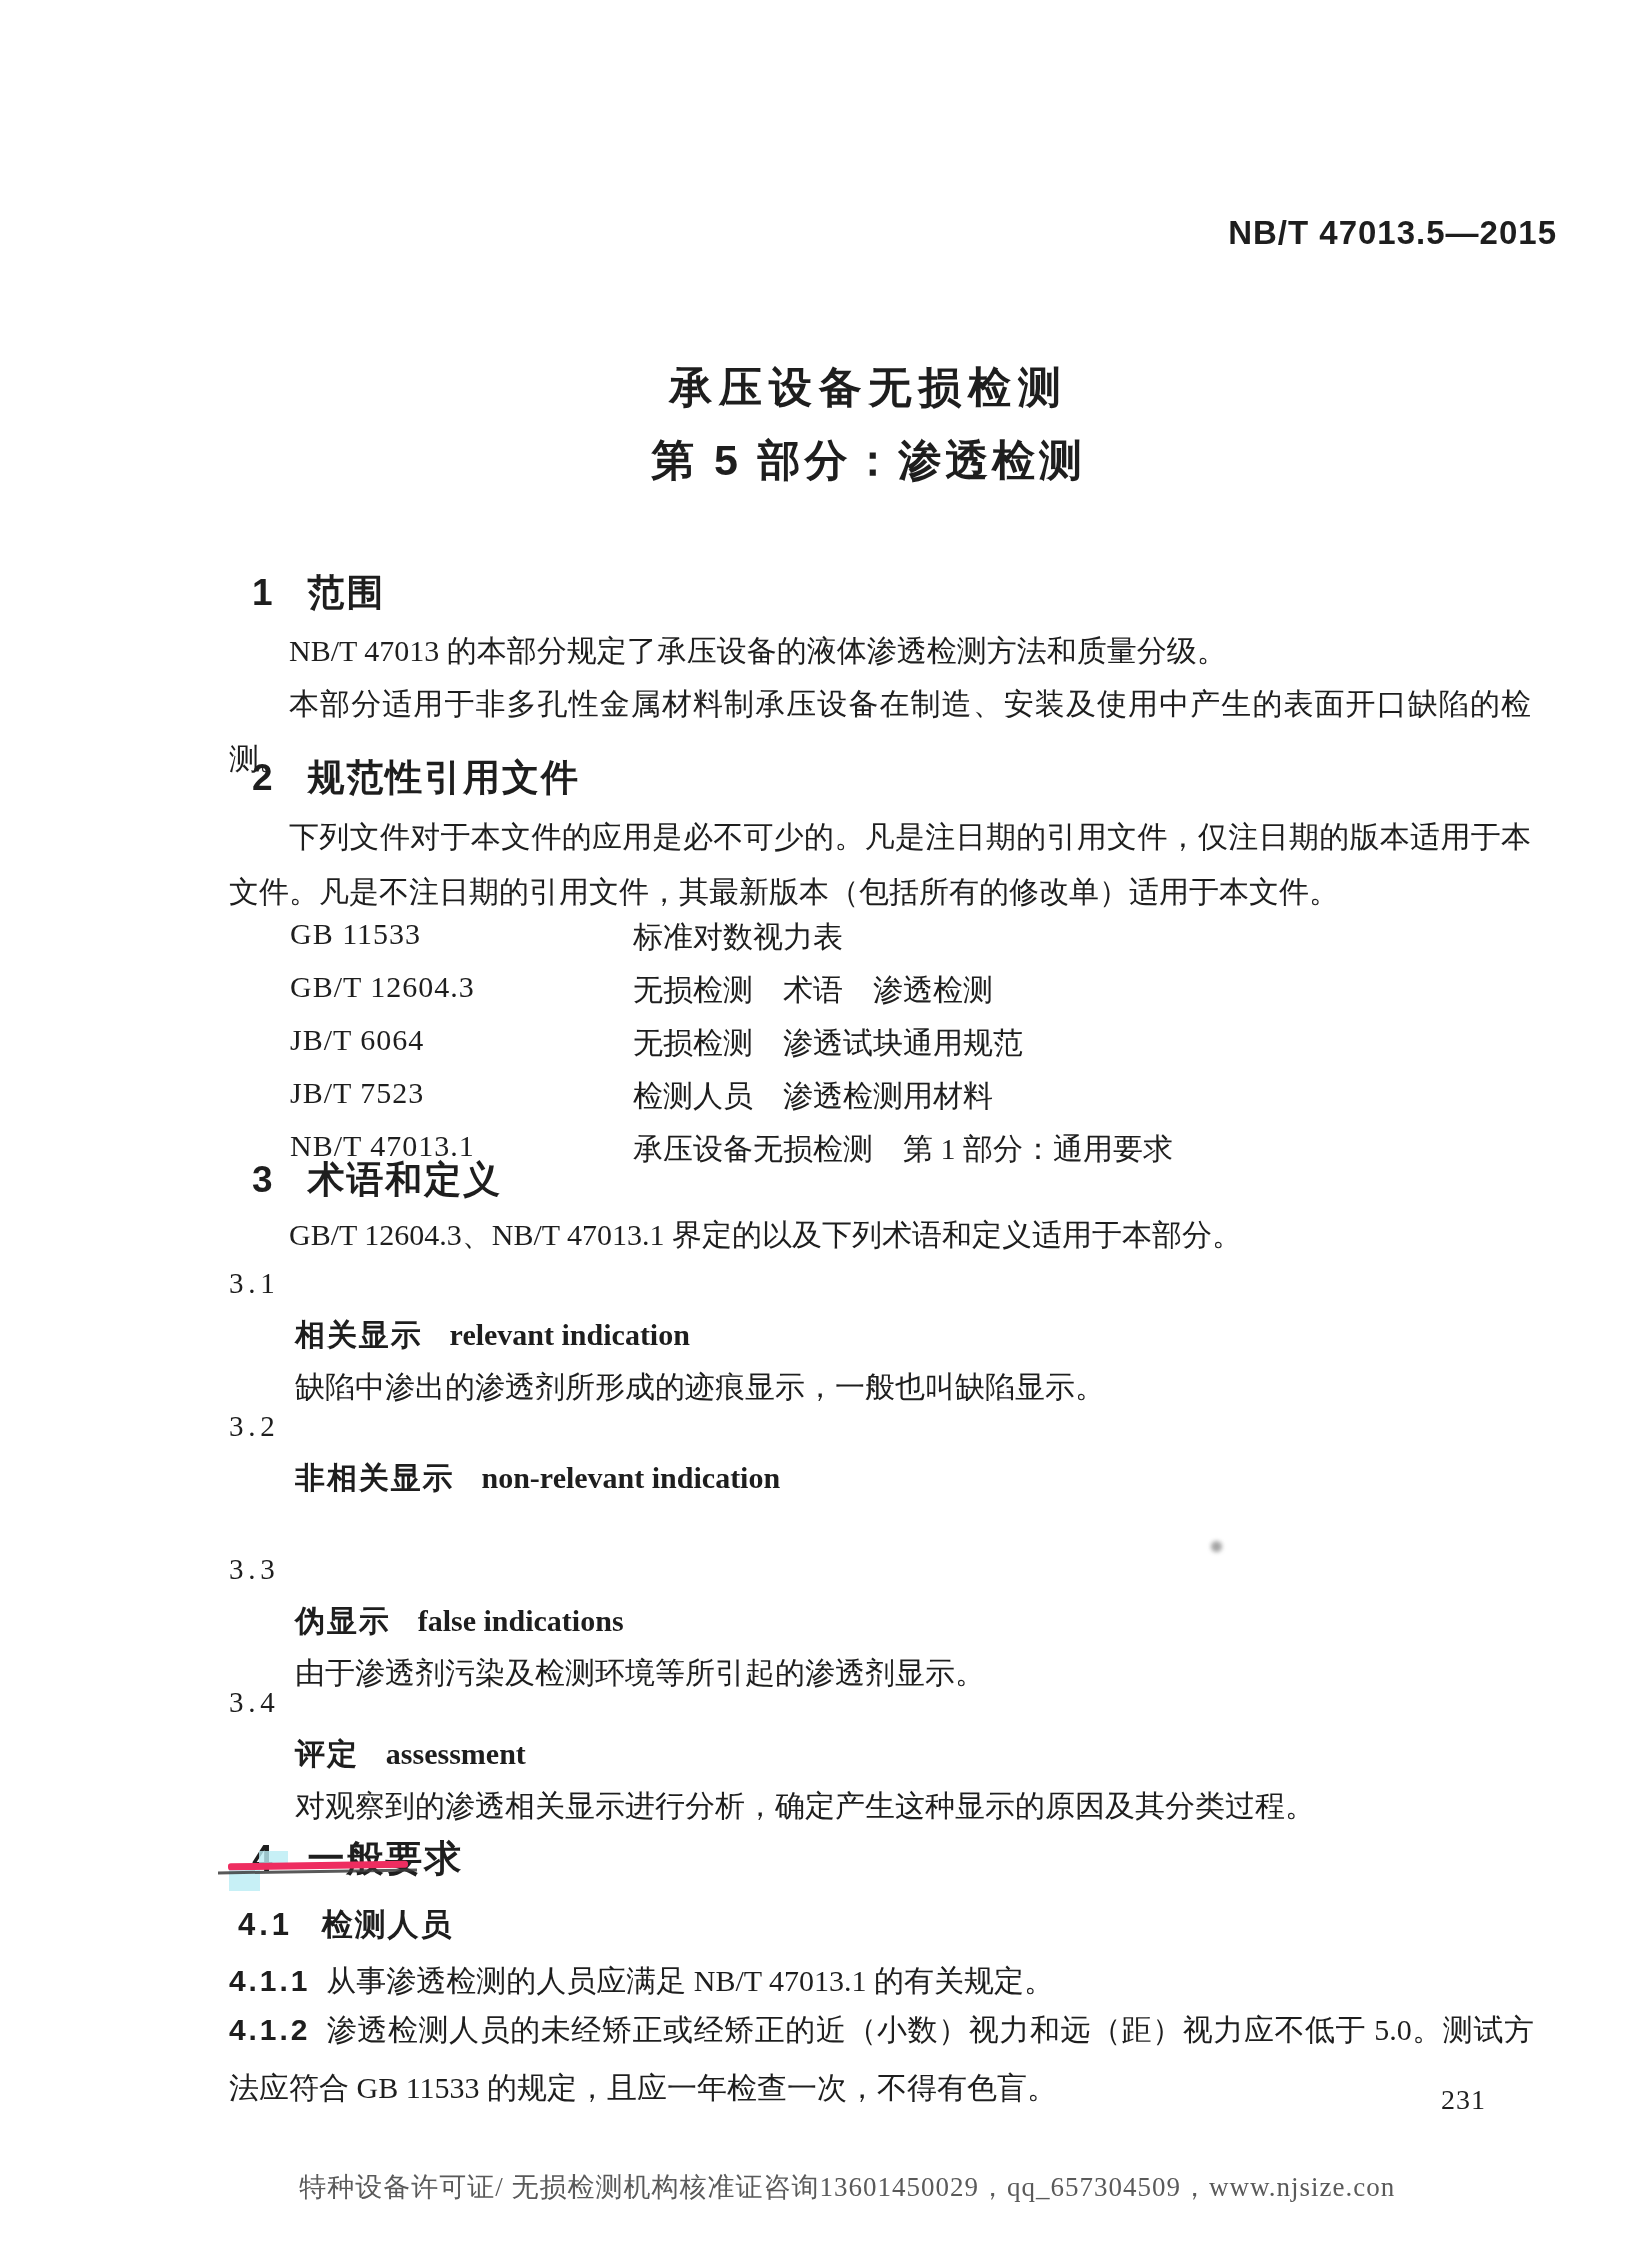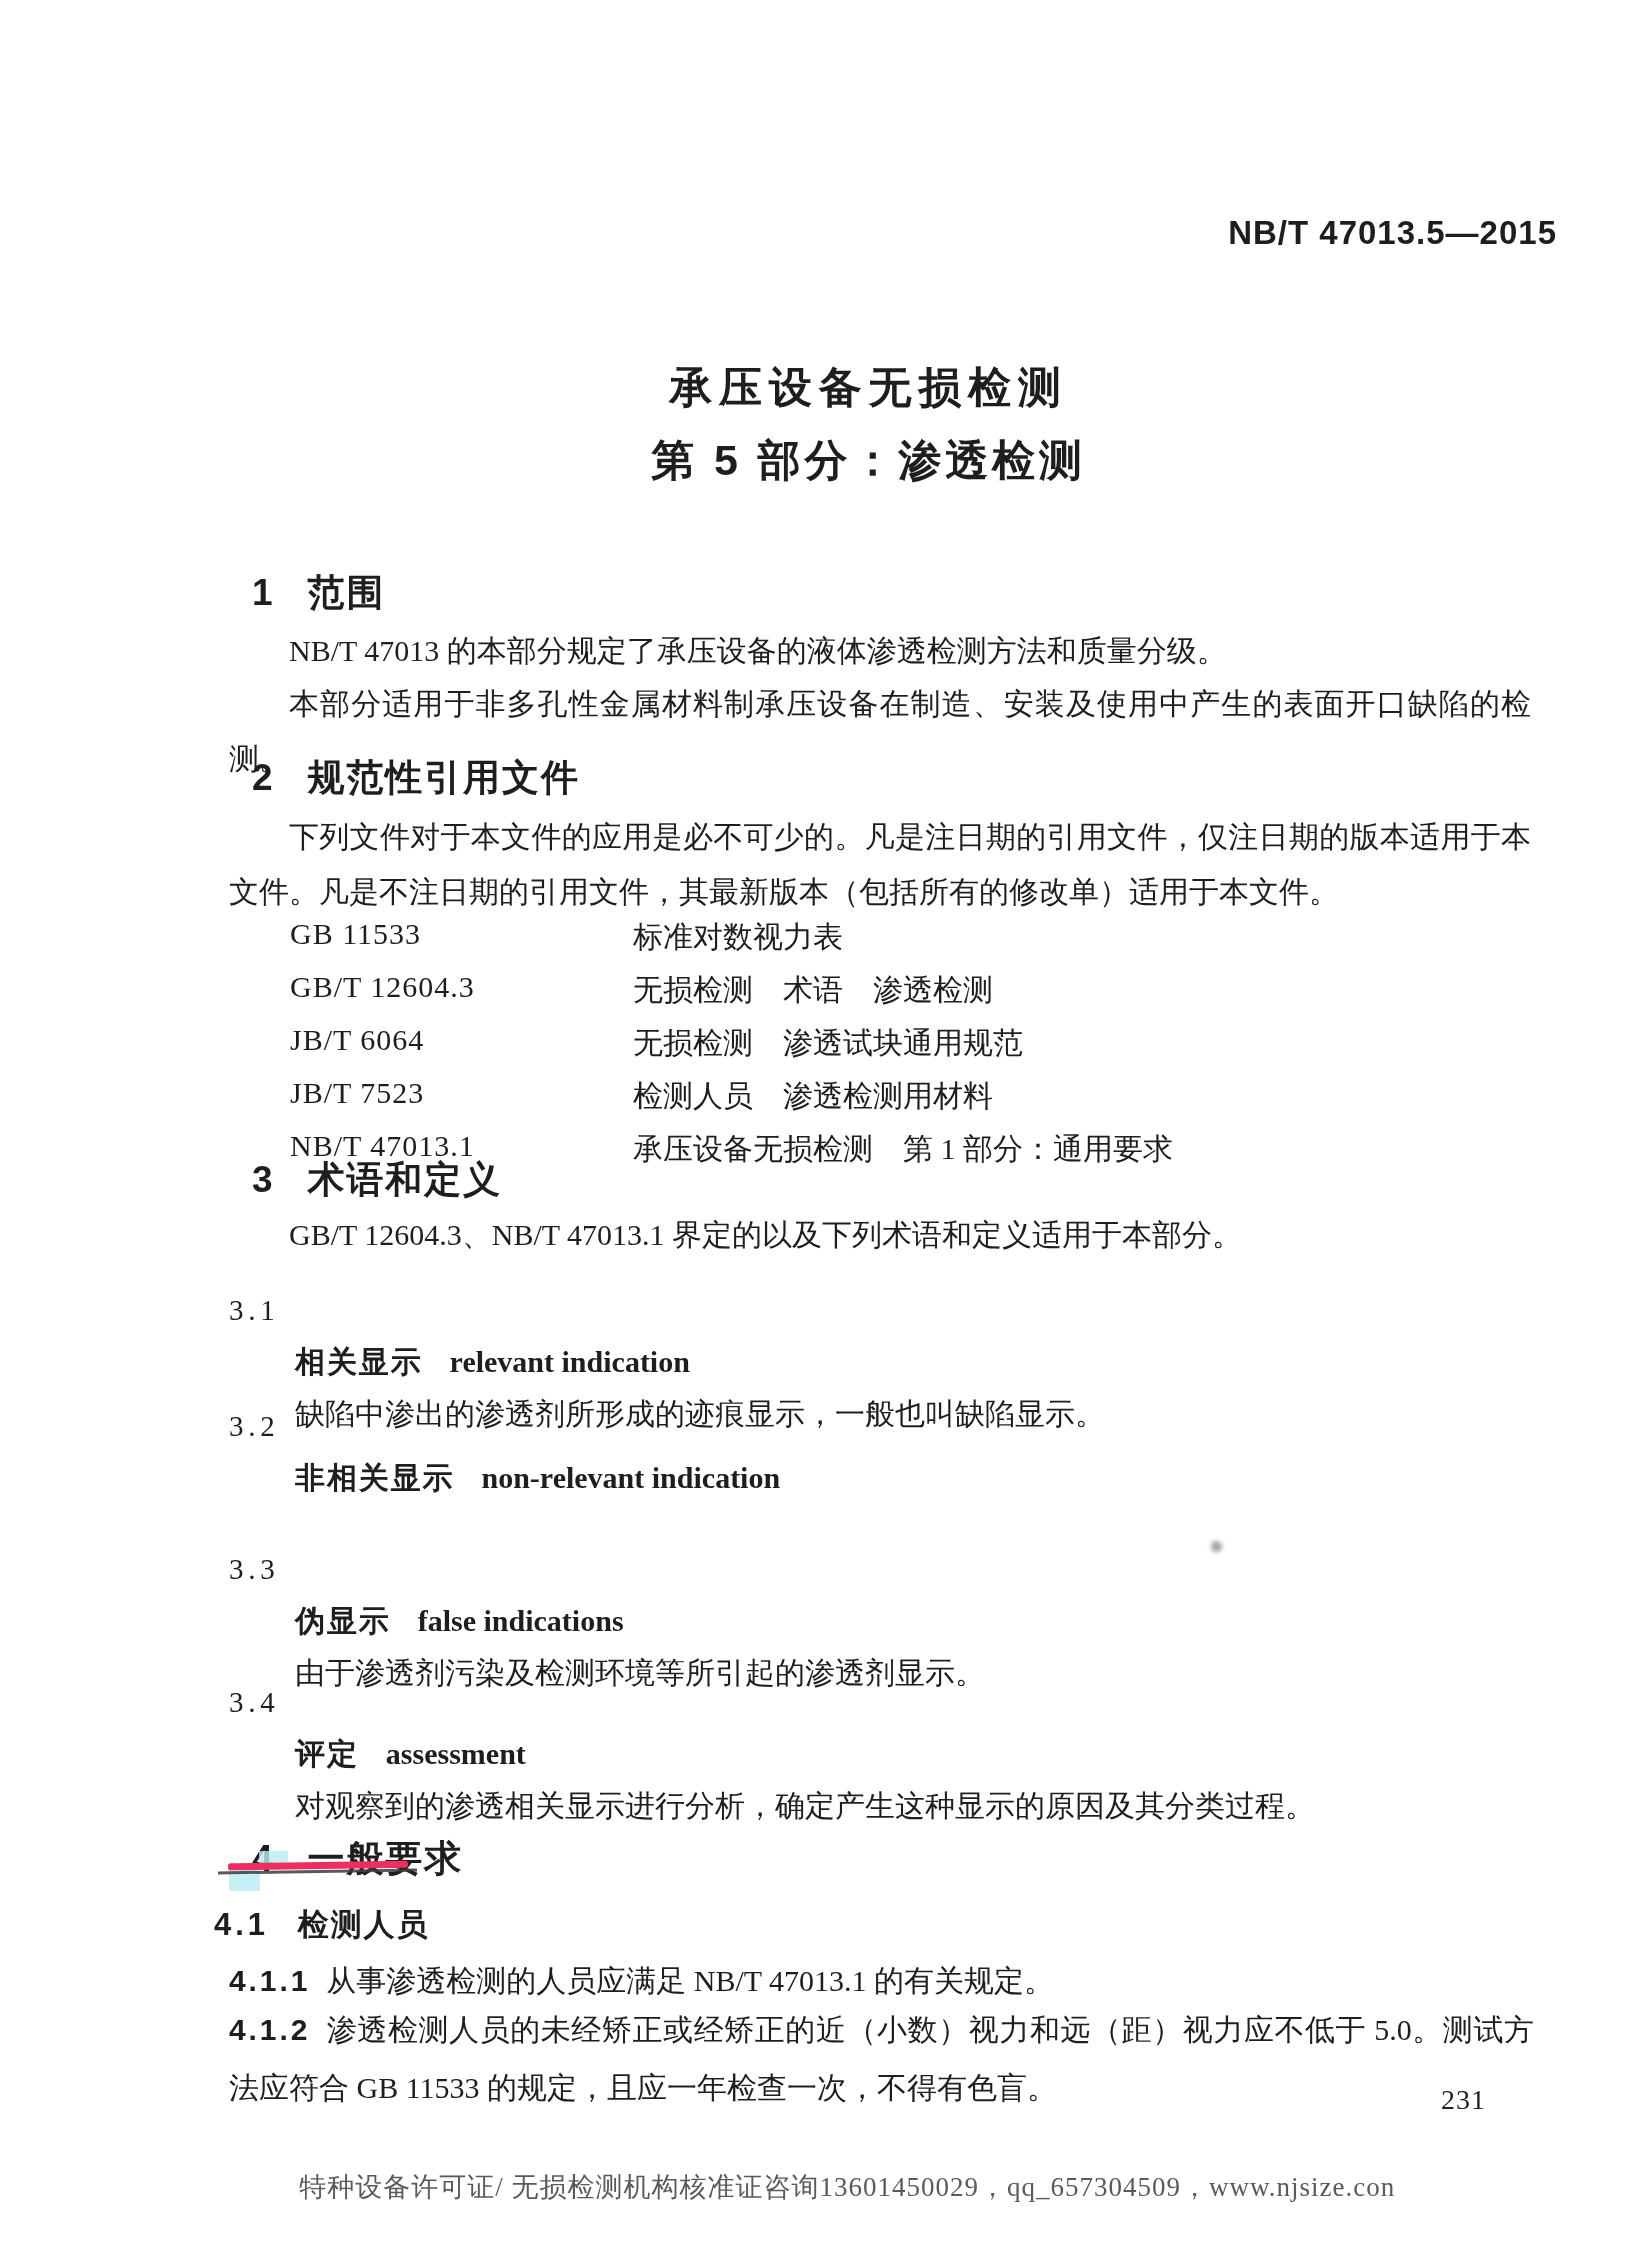--- a/index.html
+++ b/index.html
@@ -48,21 +48,21 @@
   .ref-title{flex:1;}
   
   .term-block{left:229px;width:1302px;font-size:30px;}
   .term-id{height:48px;letter-spacing:4.8px;font-size:29px;}
   .term-line{height:48px;padding-left:66px;}
   .term-zh{font-family:"Liberation Sans", sans-serif;font-weight:700;letter-spacing:1.9px;}
   .term-en{font-family:"Liberation Serif", serif;font-weight:700;margin-left:27px;}
   .term-def{padding-left:66px;line-height:48px;}
   
   .sub-heading{
-    left:214px;
+    left:238px;
     font-family:"Liberation Sans", sans-serif;
     font-weight:700;font-size:31px;letter-spacing:1.9px;white-space:nowrap;
   }
   .sub-heading .num{margin-right:29px;letter-spacing:3.9px;}
   .clause{left:229px;width:1305px;font-size:30px;line-height:58px;text-align:justify;}
   .clause-id{font-family:"Liberation Sans", sans-serif;font-weight:700;letter-spacing:2.9px;margin-right:16px;}
   
   .red-line{left:228px;top:1862px;width:180px;height:6.8px;border-radius:2.9px;transform:rotate(-0.9deg);}
   .dark-line{left:218px;top:1870px;width:199px;height:2.9px;background:#3c3c3c;transform:rotate(-0.8deg);opacity:.85;}
   .cyan-a{left:259px;top:1851px;width:29px;height:18.3px;opacity:.8;}
@@ -118,21 +118,21 @@
       <span class="ref-code">NB/T 47013.1</span>
       <span class="ref-title">承压设备无损检测　第 1 部分：通用要求</span>
     </div>
   </div>
 
   <div class="abs sec-heading" style="top:1155px">
     <span class="num">3</span><span>术语和定义</span>
   </div>
   <div class="abs body-p indent" style="top:1207px">GB/T 12604.3、NB/T 47013.1 界定的以及下列术语和定义适用于本部分。</div>
 
-  <div class="abs term-block" style="top:1294px">
+  <div class="abs term-block" style="top:1267px">
     <div class="term-id">3.1</div>
     <div class="term-line">
       <span class="term-zh">相关显示</span><span class="term-en">relevant indication</span>
     </div>
     <div class="term-def">缺陷中渗出的渗透剂所形成的迹痕显示，一般也叫缺陷显示。</div>
   </div>
 
   <div class="abs term-block" style="top:1410px">
     <div class="term-id">3.2</div>
     <div class="term-line">

